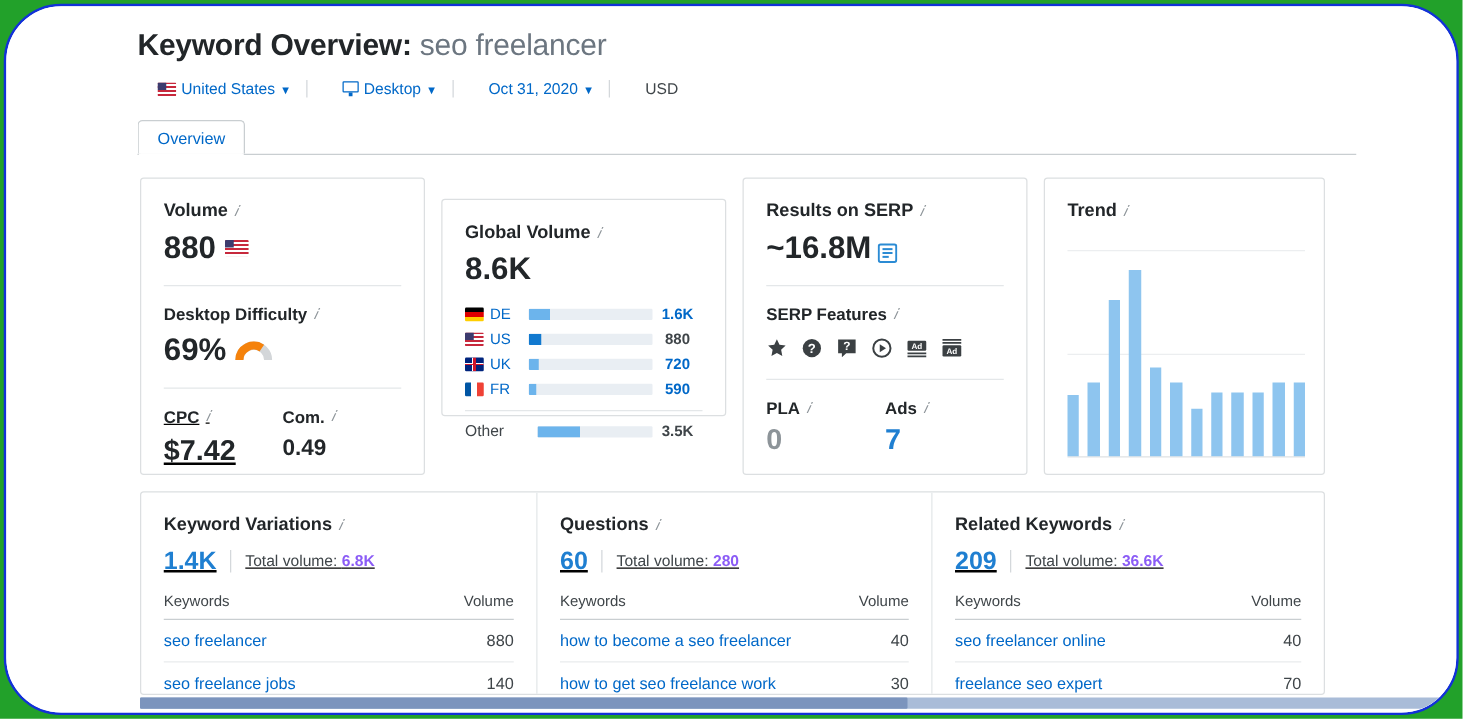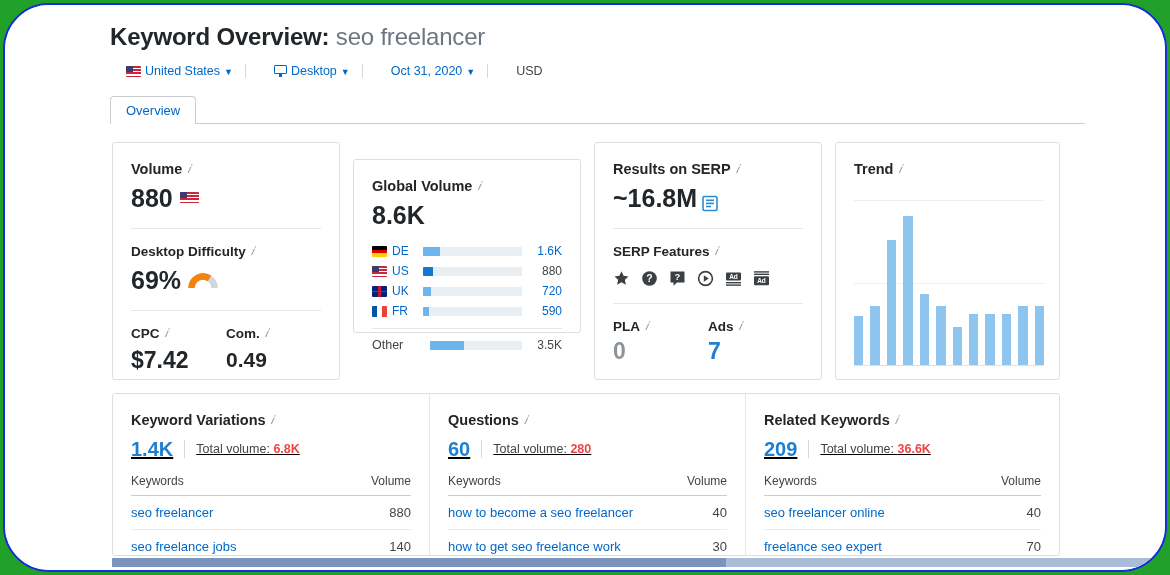--- a/index.html
+++ b/index.html
@@ -145,21 +145,21 @@
   .gauge { width: 30px; height: 16px; position: relative; }
   .gauge svg { display:block; }
 
   
   #card-global { left: 348px; top: 154px; width: 228px; height: 174px; }
   .geo-row { display: flex; align-items: center; height: 20px; font-size: 12px; }
   .geo-code { width: 36px; color: #0068c8; padding-left: 5px; box-sizing: border-box; }
   .geo-bar { flex: 1; height: 9px; background: #e9eef3; border-radius: 1px; position: relative; overflow: hidden; }
   .geo-bar i { position:absolute; left:0; top:0; bottom:0; background: #6cb4ec; display:block; }
   .geo-bar i.cur { background: #1279cf; }
-  .geo-val { width: 40px; text-align: right; color: #0068c8; font-weight: normal; }
+  .geo-val { width: 40px; text-align: center; color: #0068c8; font-weight: bold; }
   .geo-val.dark { color: #3f4549; }
   .geo-code-other { width: 58px; color: #3f4549; font-size: 12.5px; }
 
   
   #card-serp { left: 589px; top: 137px; width: 228px; height: 238px; }
   .serp-doc-icon { display:inline-block; width:16px; height:17px; position:relative; top:1px; }
   .feat-row { display:flex; align-items:center; gap: 11px; }
   .feat { width: 17px; height: 17px; color: #3b4043; }
   .pla-ads { display:flex; }
   .pa-col { width: 97px; }
@@ -180,21 +180,21 @@
     border: 1px solid #dcdfe1; border-radius: 3px; background: #fff;
     box-sizing: border-box; overflow: hidden;
   }
   .kwcol { position: absolute; top: 0; height: 163px; box-sizing: border-box; }
   .kwcol + .kwcol { border-left: 1px solid #e4e7e9; }
   .kw-inner { padding: 18px 18px 0 18px; }
   .count-row { display: flex; align-items: center; gap: 11px; margin-top: 11px; text-decoration: underline; }
   .count { font-size: 20px; font-weight: bold; color: #1f7fd1; line-height:1; }
   .count-sep { width: 1px; height: 18px; background: #d4d8db; }
   .total { font-size: 12.5px; color: #3f4549; }
-  .total b { color: #ef4444; }
+  .total b { color: #8b5cf6; }
   .thead {
     display:flex; margin-top: 15px; padding-bottom: 7px;
     border-bottom: 1px solid #c9ced1;
     font-size: 12px; color: #3f4549;
   }
   .trow {
     display:flex; padding: 9px 0 9px 0;
     border-bottom: 1px solid #e9ebed;
     font-size: 13px;
   }
@@ -271,33 +271,33 @@
         <span class="gauge">
           <svg width="30" height="16" viewBox="0 0 30 16">
             <path d="M3.5 15 A11.5 11.5 0 0 1 26.5 15" fill="none" stroke="#d3d6d9" stroke-width="6.5" stroke-linecap="butt"></path>
             <path id="gauge-arc" d="M3.5 15 A11.5 11.5 0 0 1 21.46 5.49" fill="none" stroke="#f5820b" stroke-width="6.5" stroke-linecap="butt"></path>
           </svg>
         </span>
       </div>
     </div>
     <div class="hr" style="margin:17px 18px 0 18px;"></div>
     <div style="padding:15px 18px 0 18px; display:flex;">
-      <div style="width:97px;">
+      <div style="width:97px;text-decoration:underline;">
         <div class="sublabel">
           <span>CPC</span>
           <span class="info">𝑖</span>
         </div>
         <div class="big" style="margin-top:8px;font-size:23px;">$7.42</div>
       </div>
       <div style="width:97px;">
         <div class="sublabel">
           <span>Com.</span>
           <span class="info">𝑖</span>
         </div>
-        <div class="big" style="margin-top:8px;font-size:21px;">0.49</div>
+        <div class="big" style="margin-top:8px;font-size:18px;">0.49</div>
       </div>
     </div>
   </div>
 
   <div class="card" id="card-global">
     <div style="padding:18px 18px 0 18px;">
       <div class="card-title">
         <span>Global Volume</span>
         <span class="info">𝑖</span>
       </div>

